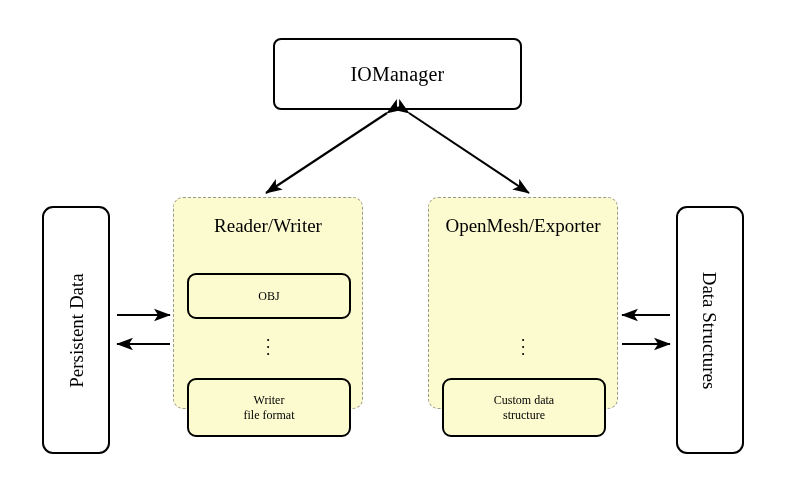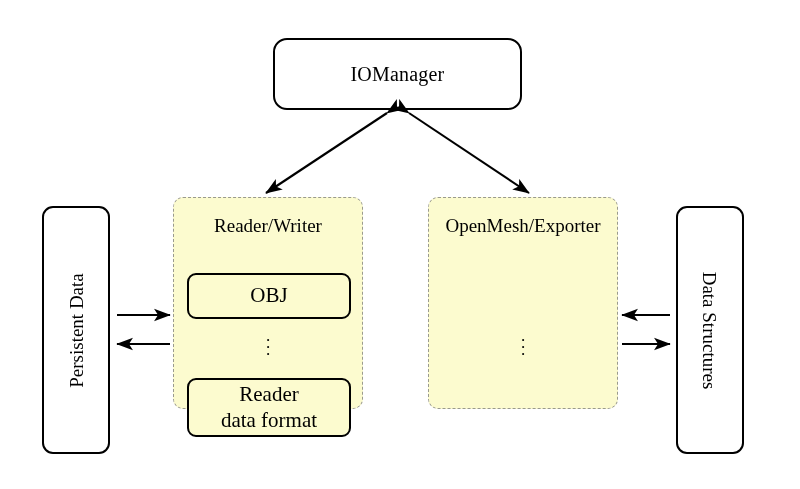--- a/index.html
+++ b/index.html
@@ -29,21 +29,21 @@
     text-align: center;
   }
 
   
   .manager-box {
     left: 273px;
     top: 38px;
     width: 249px;
     height: 72px;
     border: 2.2px solid #000000;
-    border-radius: 14px;
+    border-radius: 8px;
     background: #ffffff;
     font-size: 20px;
     letter-spacing: 0.2px;
   }
 
   
   .side-box {
     top: 206px;
     width: 68px;
     height: 248px;
@@ -90,21 +90,21 @@
     box-sizing: border-box;
     left: 13px;
     width: 164px;
     border: 2.2px solid #000000;
     border-radius: 9px;
     background: #fcfbcf;
     display: flex;
     align-items: center;
     justify-content: center;
     text-align: center;
-    font-size: 21px;
+    font-size: 12px;
     line-height: 1.22;
   }
   .item-box.first  { top: 75px;  height: 46px; }
   .item-box.second { top: 180px; height: 59px; }
 
   
   .ellipsis {
     position: absolute;
     left: 0;
     width: 100%;
@@ -148,32 +148,38 @@
     <div class="item-box first">
       <span>OBJ</span>
     </div>
     <div class="ellipsis">
       <span>.</span>
       <span>.</span>
       <span>.</span>
     </div>
     <div class="item-box second">
       <span>
-        <span>Reader</span><br>
-        <span>data format</span>
+        <span>Writer</span><br>
+        <span>file format</span>
       </span>
     </div>
   </div>
 
   <div class="group-panel right-panel">
     <div class="group-title">OpenMesh/Exporter</div>
     <div class="ellipsis">
       <span>.</span>
       <span>.</span>
       <span>.</span>
+    </div>
+    <div class="item-box second">
+      <span>
+        <span>Custom data</span><br>
+        <span>structure</span>
+      </span>
     </div>
   </div>
 
   <svg id="arrows" viewBox="0 0 800 489">
     <defs>
       <marker id="ah" markerWidth="9" markerHeight="9" refX="7.6" refY="3.2" orient="auto" markerUnits="strokeWidth">
         <path d="M0,0.2 L8,3.2 L0,6.2 L1.9,3.2 Z" fill="#000000"></path>
       </marker>
     </defs>
 

